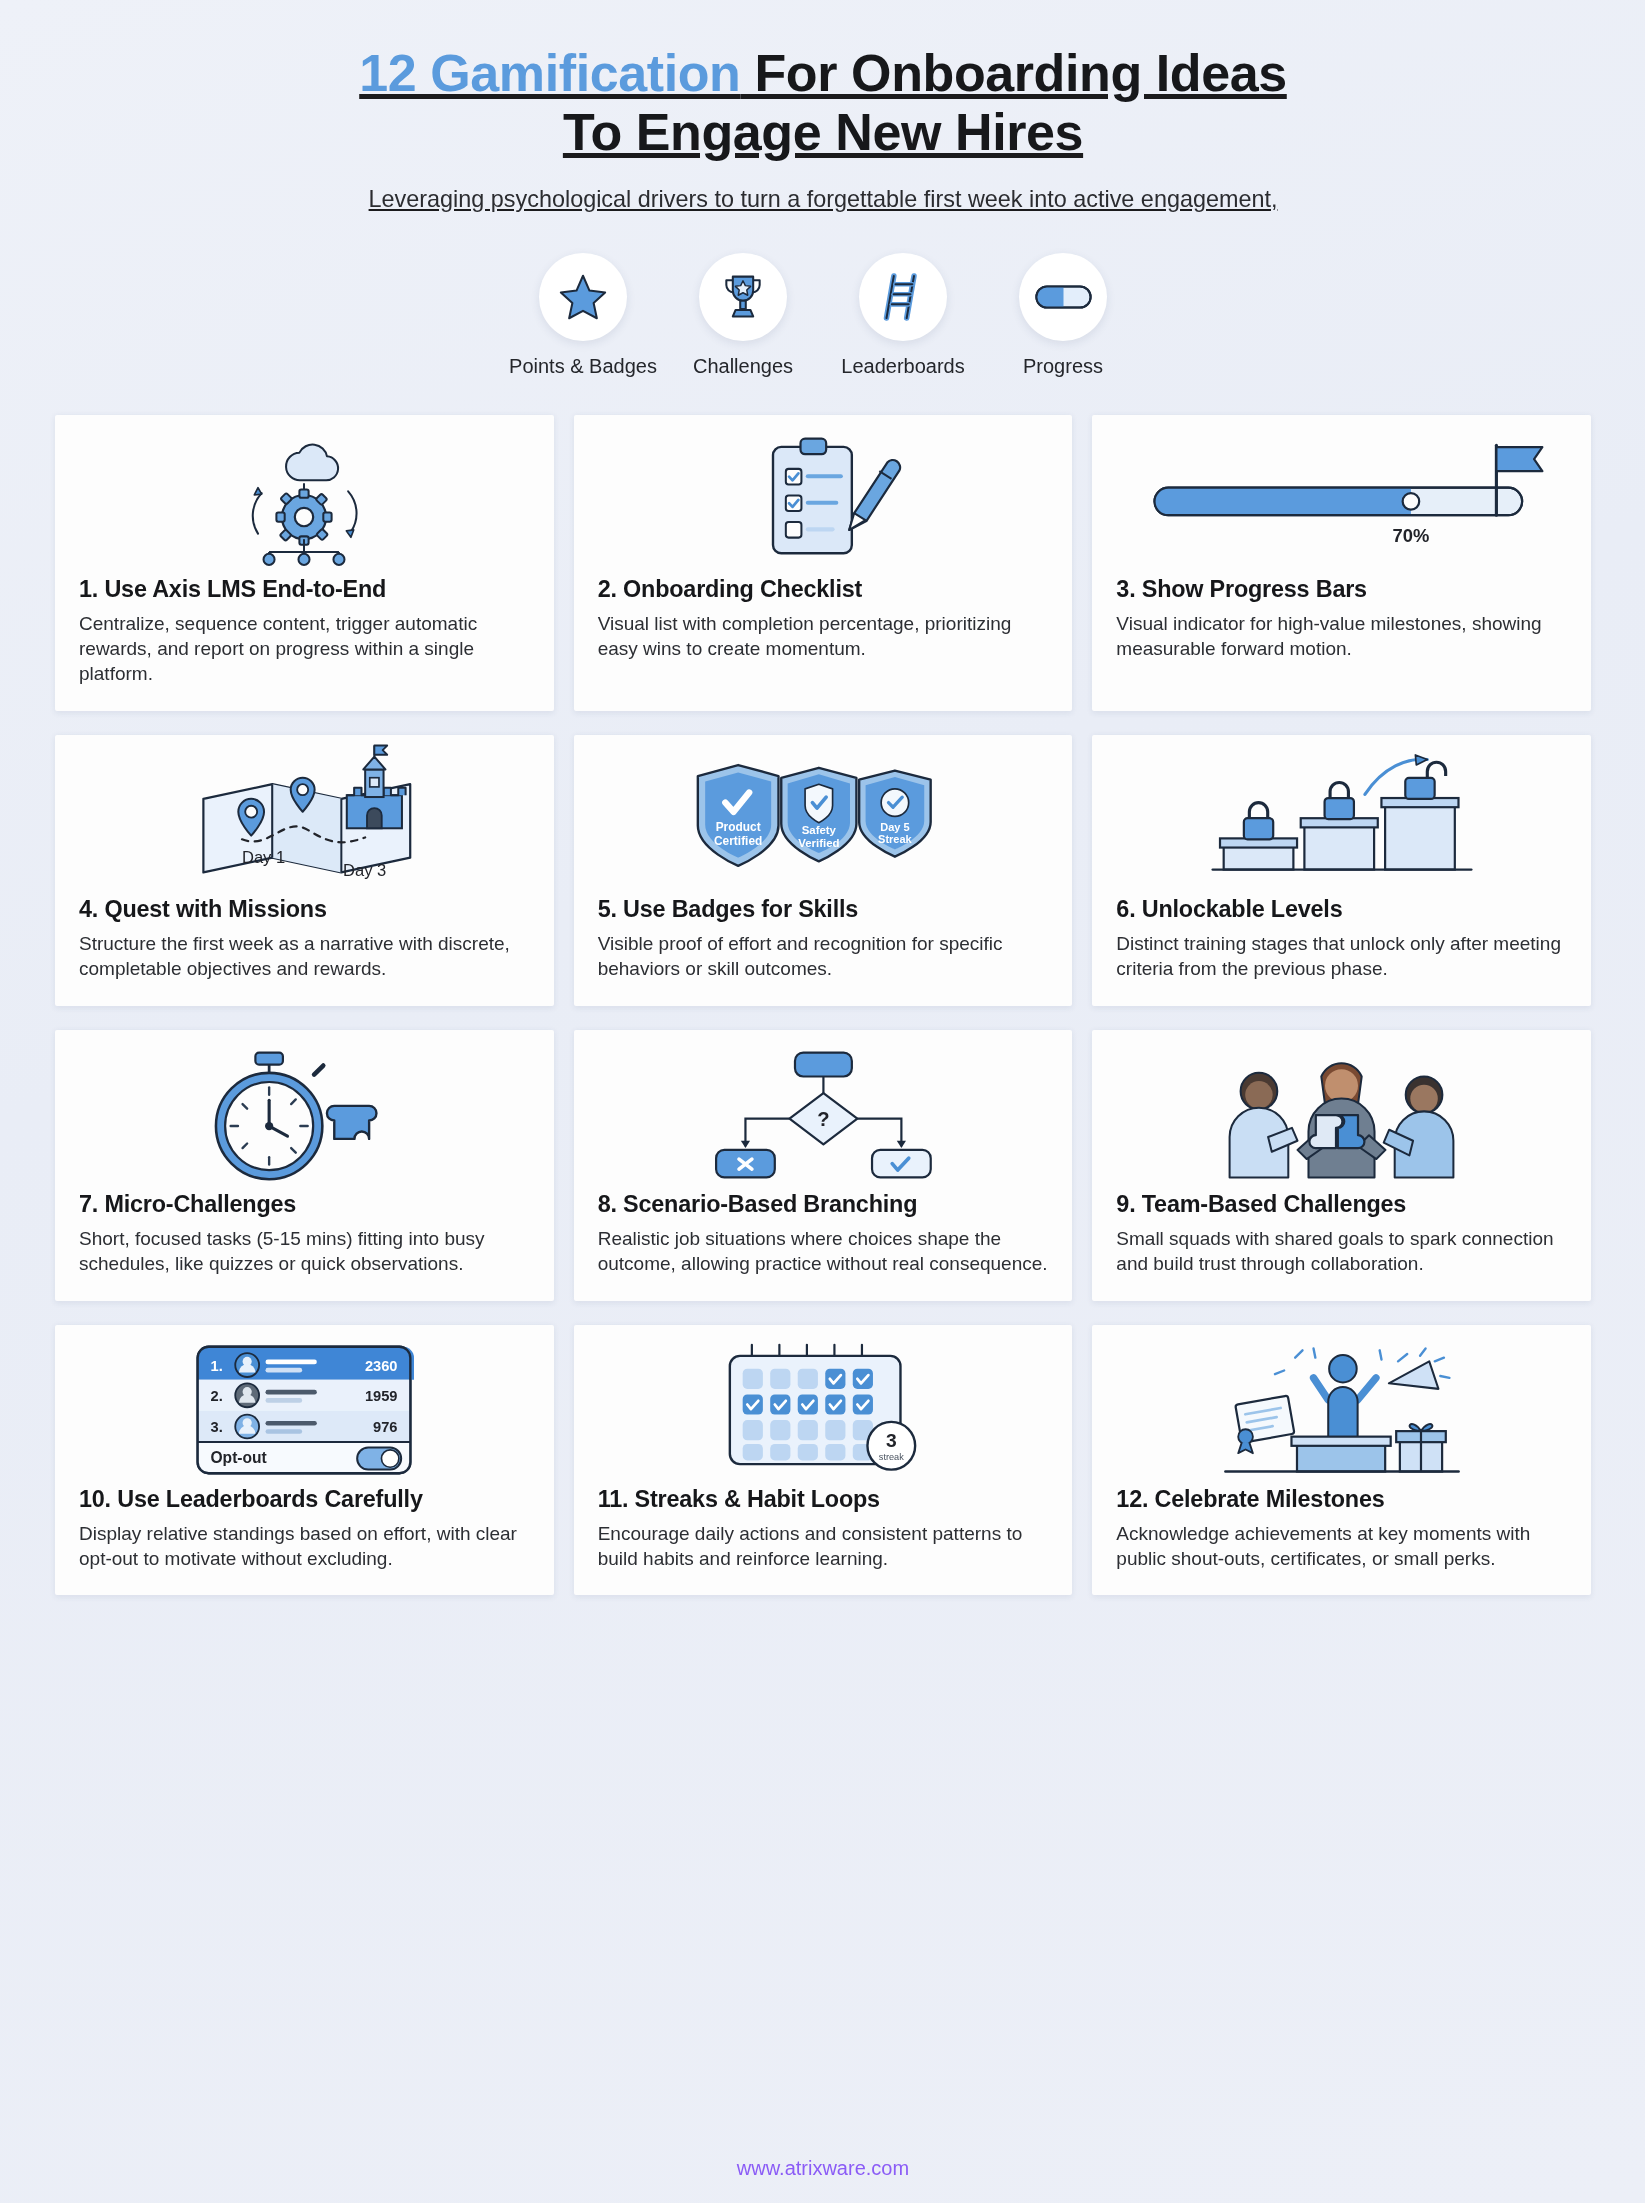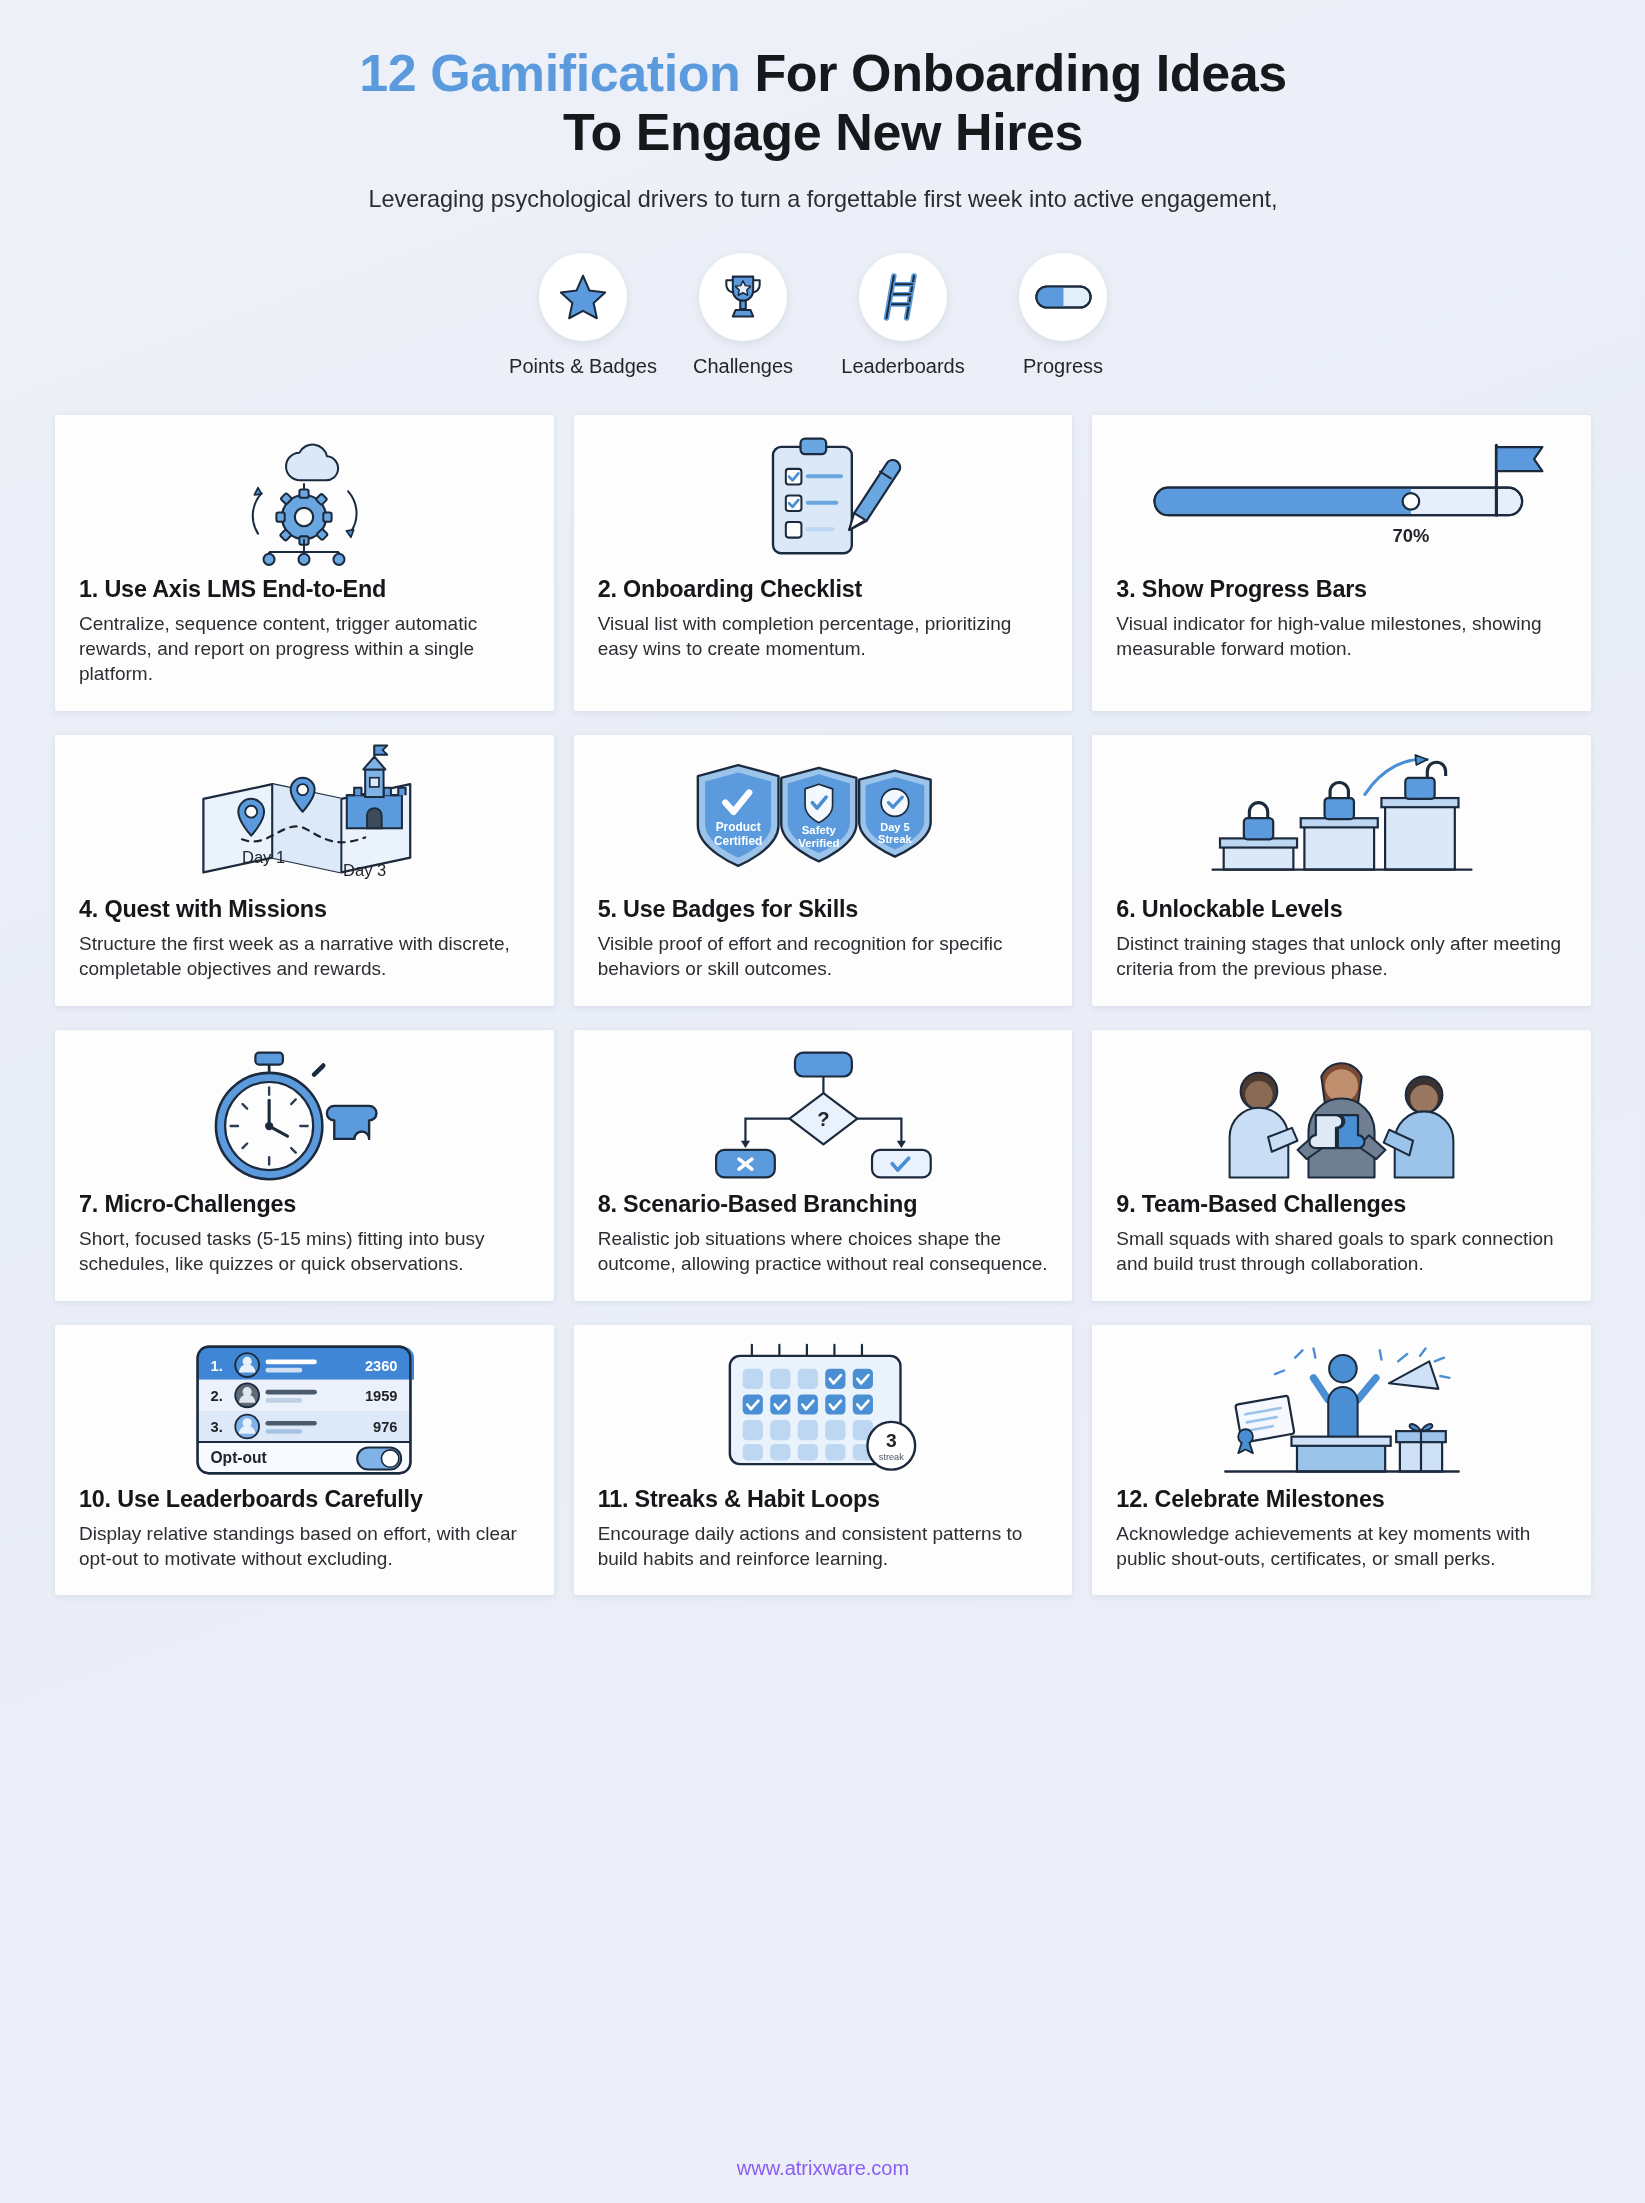--- a/index.html
+++ b/index.html
@@ -6,21 +6,21 @@
   body {
     width: 1646px; height: 2204px;
     font-family: "Liberation Sans", sans-serif;
     background: linear-gradient(160deg, #eef1f8 0%, #e9edf6 40%, #eceff7 100%);
     color: #1b1b1d;
     overflow: hidden;
   }
   .page { width: 1646px; height: 2204px; padding: 0 55px; position: relative; }
 
   
-  .header { padding-top: 44px; text-align: center; }
+  .header { padding-top: 44px; text-align: center; text-decoration: underline; }
   .title {
     font-size: 52px; font-weight: 700; line-height: 1.14;
     letter-spacing: -0.4px; color: #17181b;
   }
   .title .accent { color: #5b9bdd; }
   .subtitle {
     margin: 20px auto 0; max-width: 1212px;
     font-size: 23.4px; line-height: 1.42; color: #2b2c30; font-weight: 400;
   }
 

